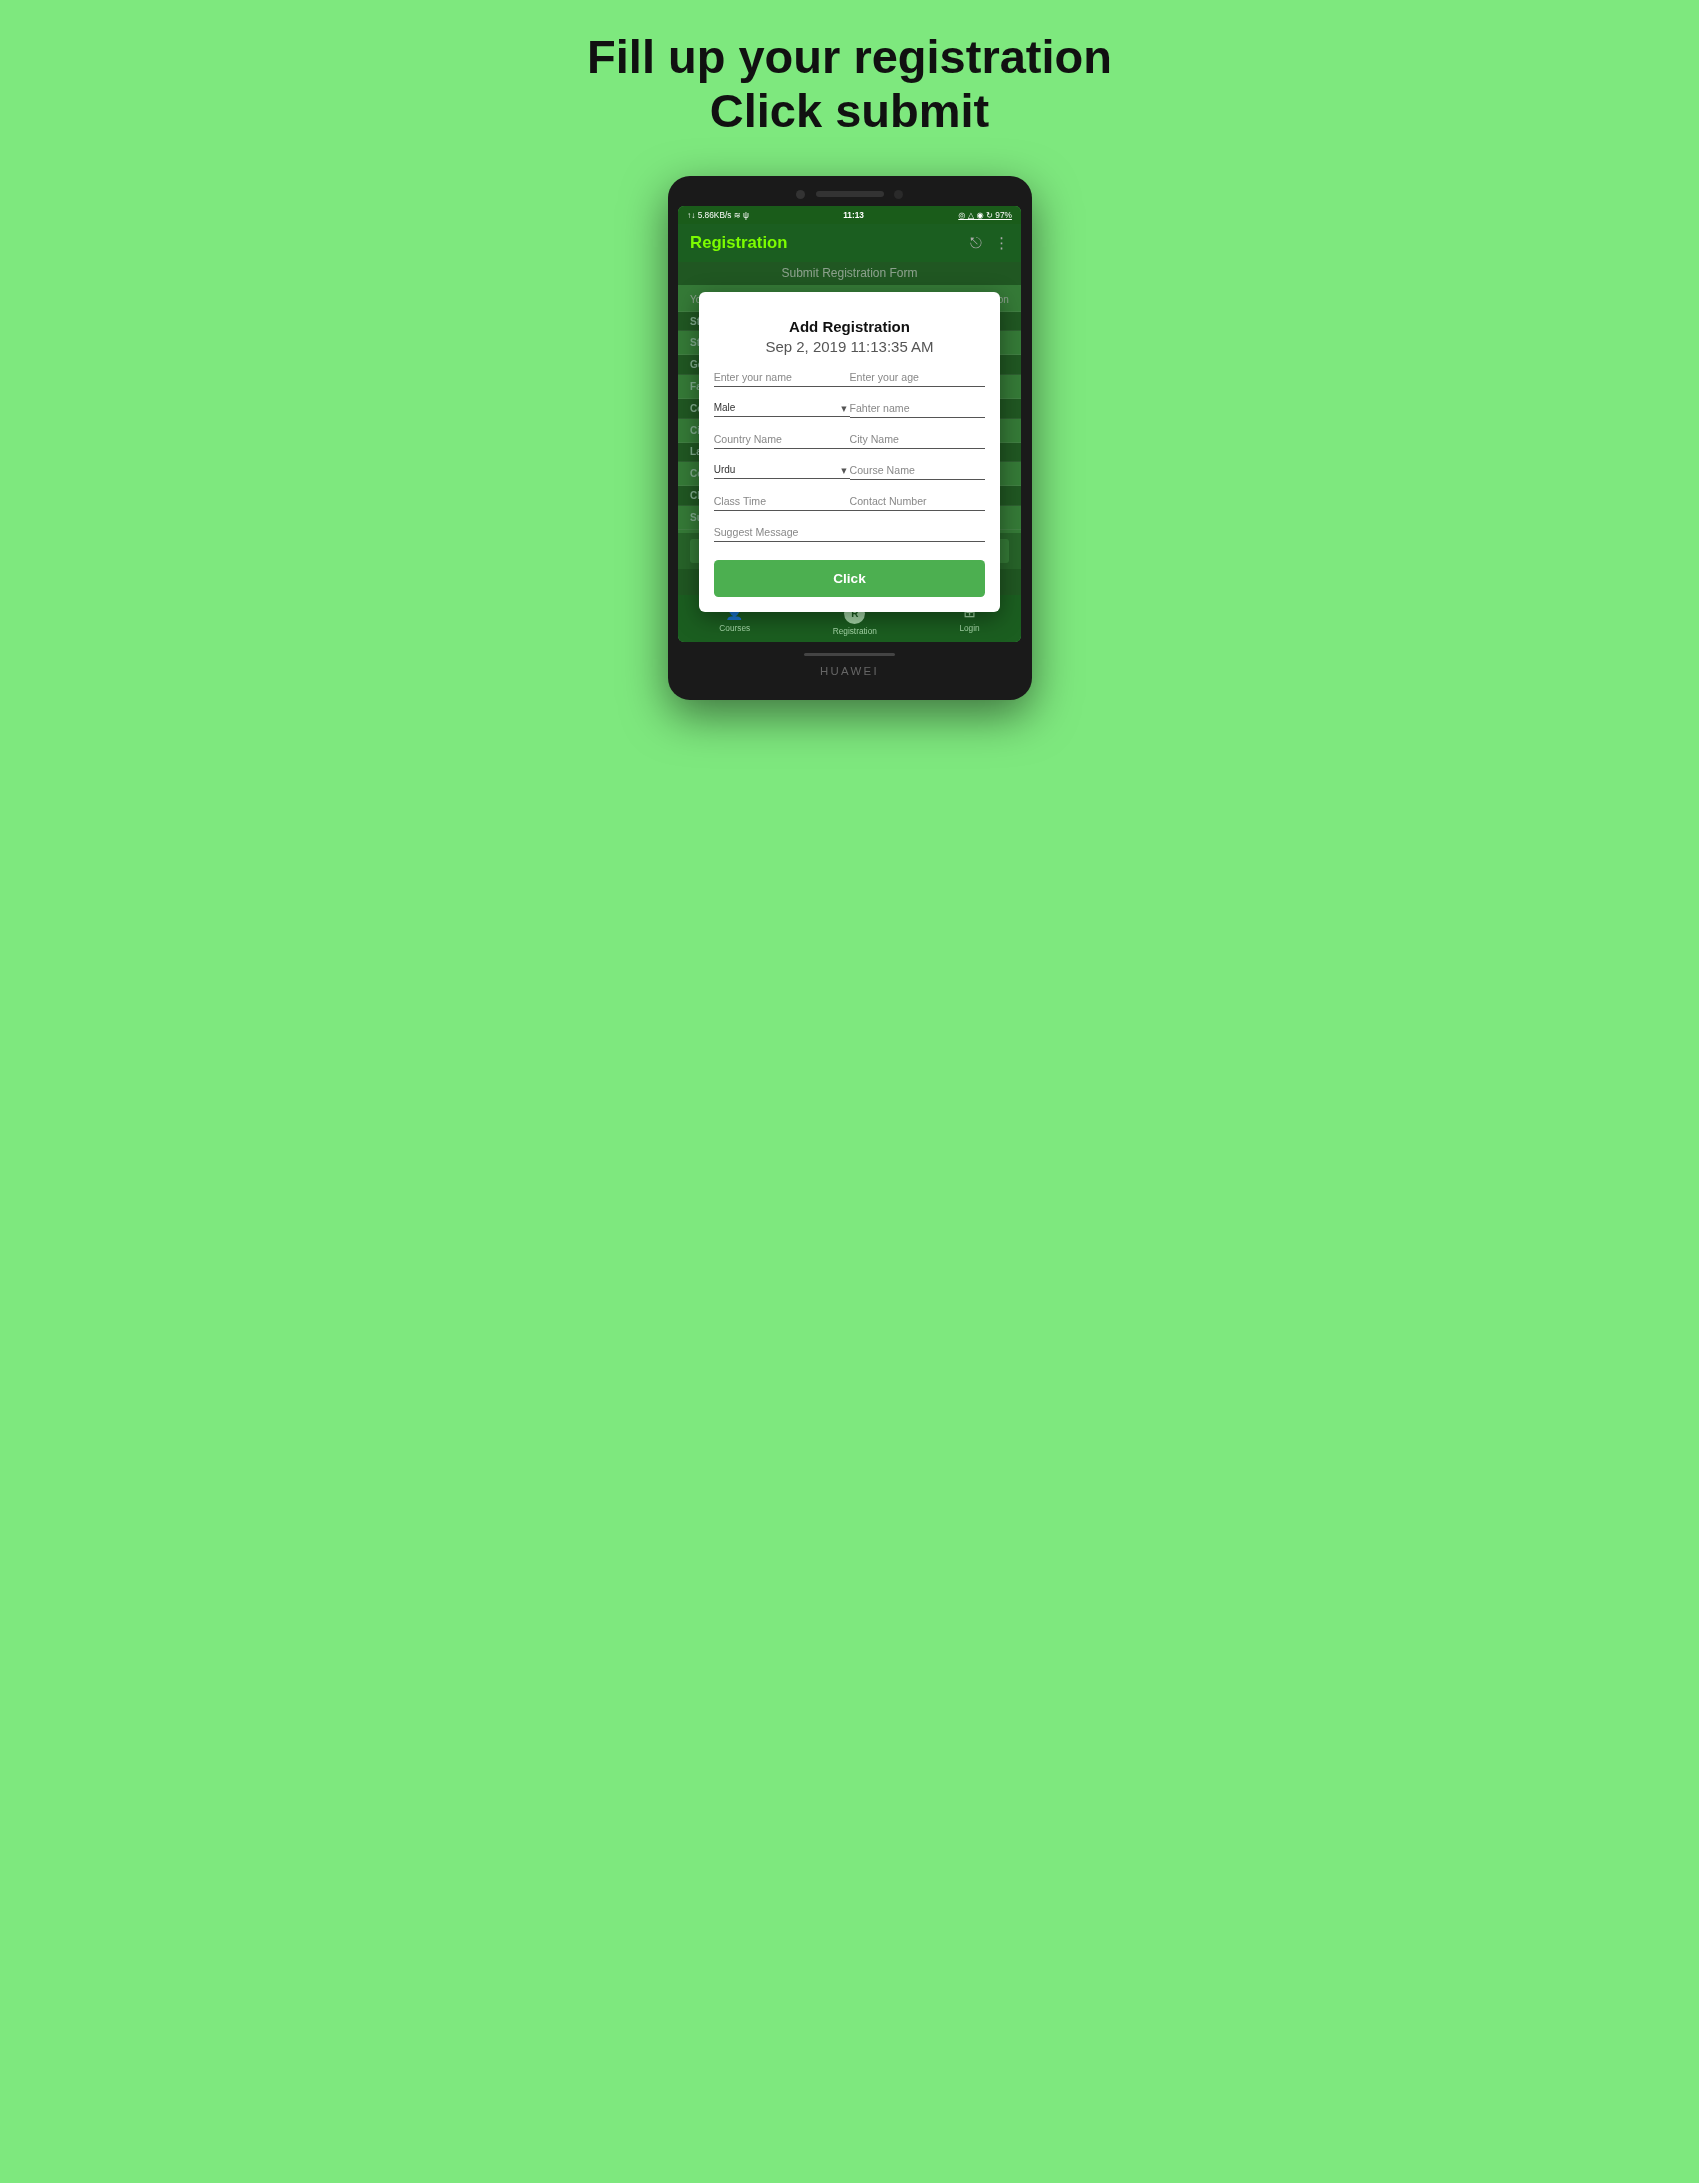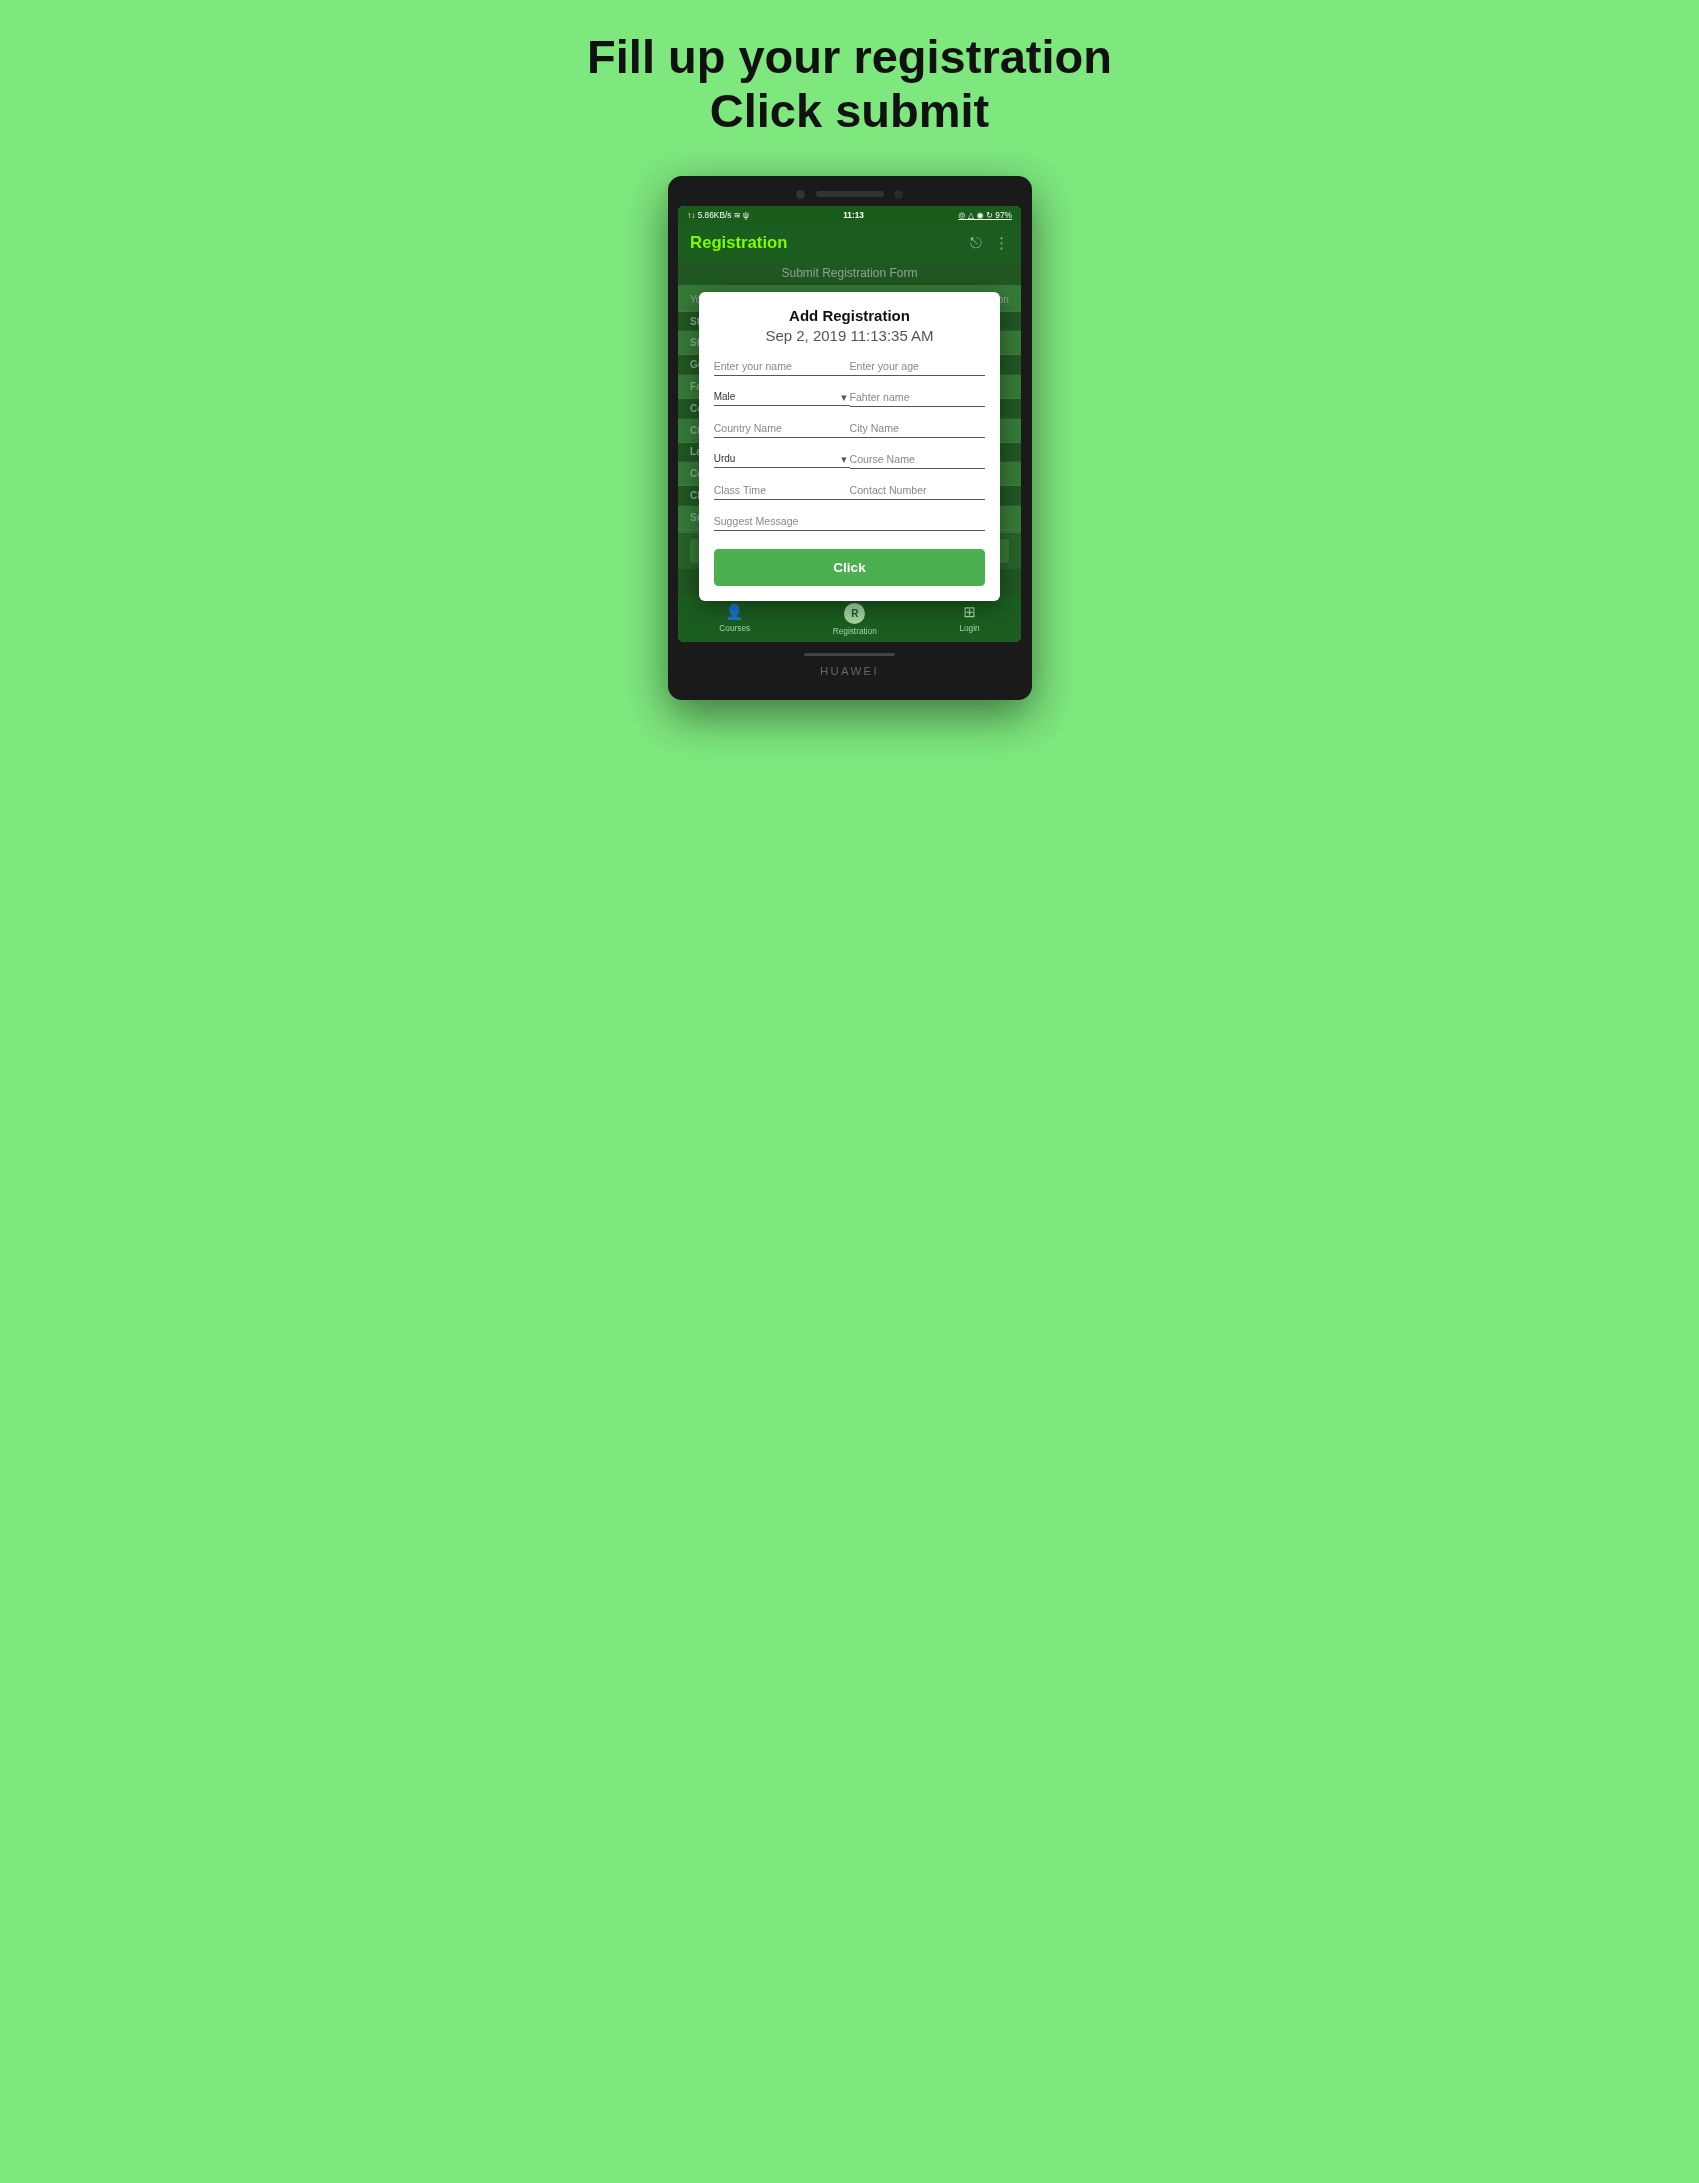--- a/index.html
+++ b/index.html
@@ -21,21 +21,21 @@
       text-align: center;
       line-height: 1.15;
       margin-bottom: 38px;
       max-width: 591px;
     }
 
     
     .phone {
       width: 364px;
       background: #1a1a1a;
-      border-radius: 14px;
+      border-radius: 22px;
       padding: 13.6px 10.6px 23px;
       box-shadow: 0 15px 45px rgba(0,0,0,0.5);
       position: relative;
     }
 
     .phone-top-bar {
       display: flex;
       justify-content: center;
       align-items: center;
       gap: 10.6px;
@@ -137,21 +137,21 @@
       align-items: flex-start;
       justify-content: center;
       padding-top: 30px;
       z-index: 10;
     }
 
     .modal {
       background: #fff;
       border-radius: 6px;
       width: 88%;
-      padding: 15px 15px 15px;
+      padding: 26px 15px 15px;
       box-shadow: 0 6px 23px rgba(0,0,0,0.4);
     }
 
     .modal-title {
       text-align: center;
       font-size: 15px;
       font-weight: bold;
       color: #111;
       margin-bottom: 3px;
     }

